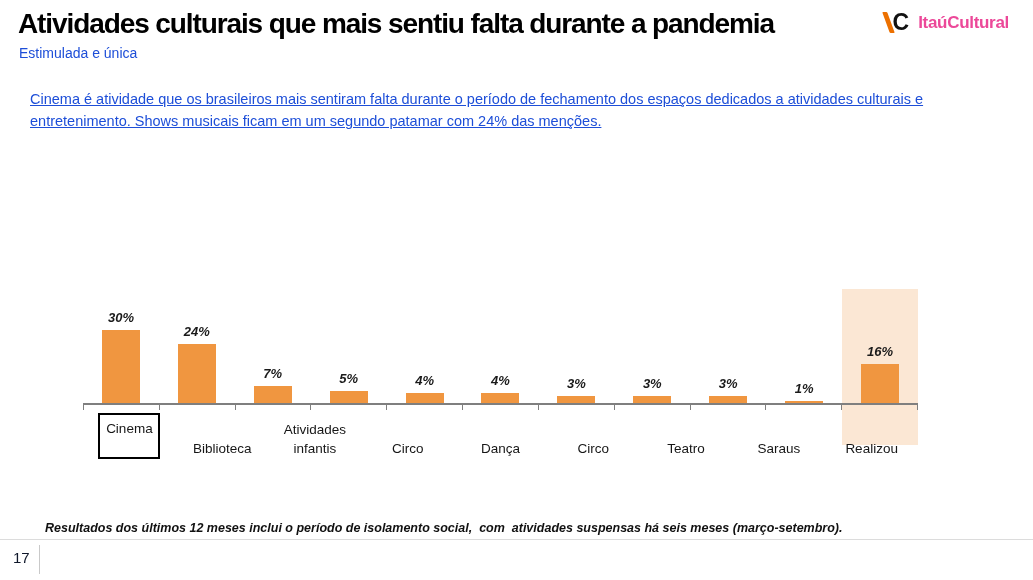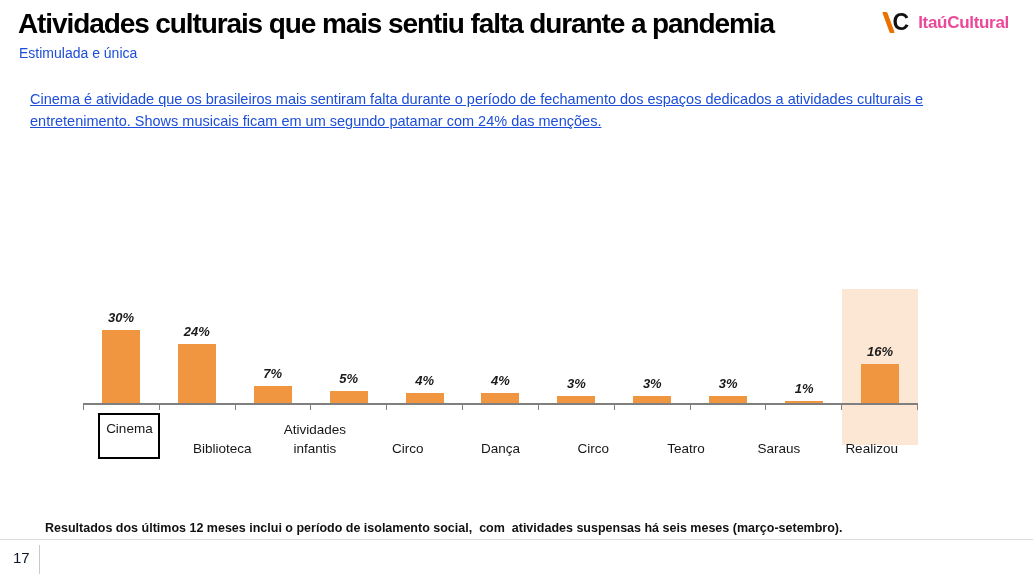--- a/index.html
+++ b/index.html
@@ -70,21 +70,21 @@
     margin-top:10px; line-height:1.4;
   }
   .cat-label.boxed {
     border:2px solid #000; width:62px; min-height:46px;
     margin-top:3px; padding-top:5px;
   }
 
   
   .footnote {
     position:absolute; left:45px; top:521px;
-    font-size:12.5px; font-weight:600; color:#111;
+    font-size:12.5px; font-style:italic; font-weight:600; color:#111;
     white-space:pre-wrap;
   }
 
   
   .footer-divider {
     position:absolute; left:0; top:539px; width:1033px;
     border-top:1px solid #DCDCDC;
   }
   .page-number {
     position:absolute; left:13px; top:549px;

